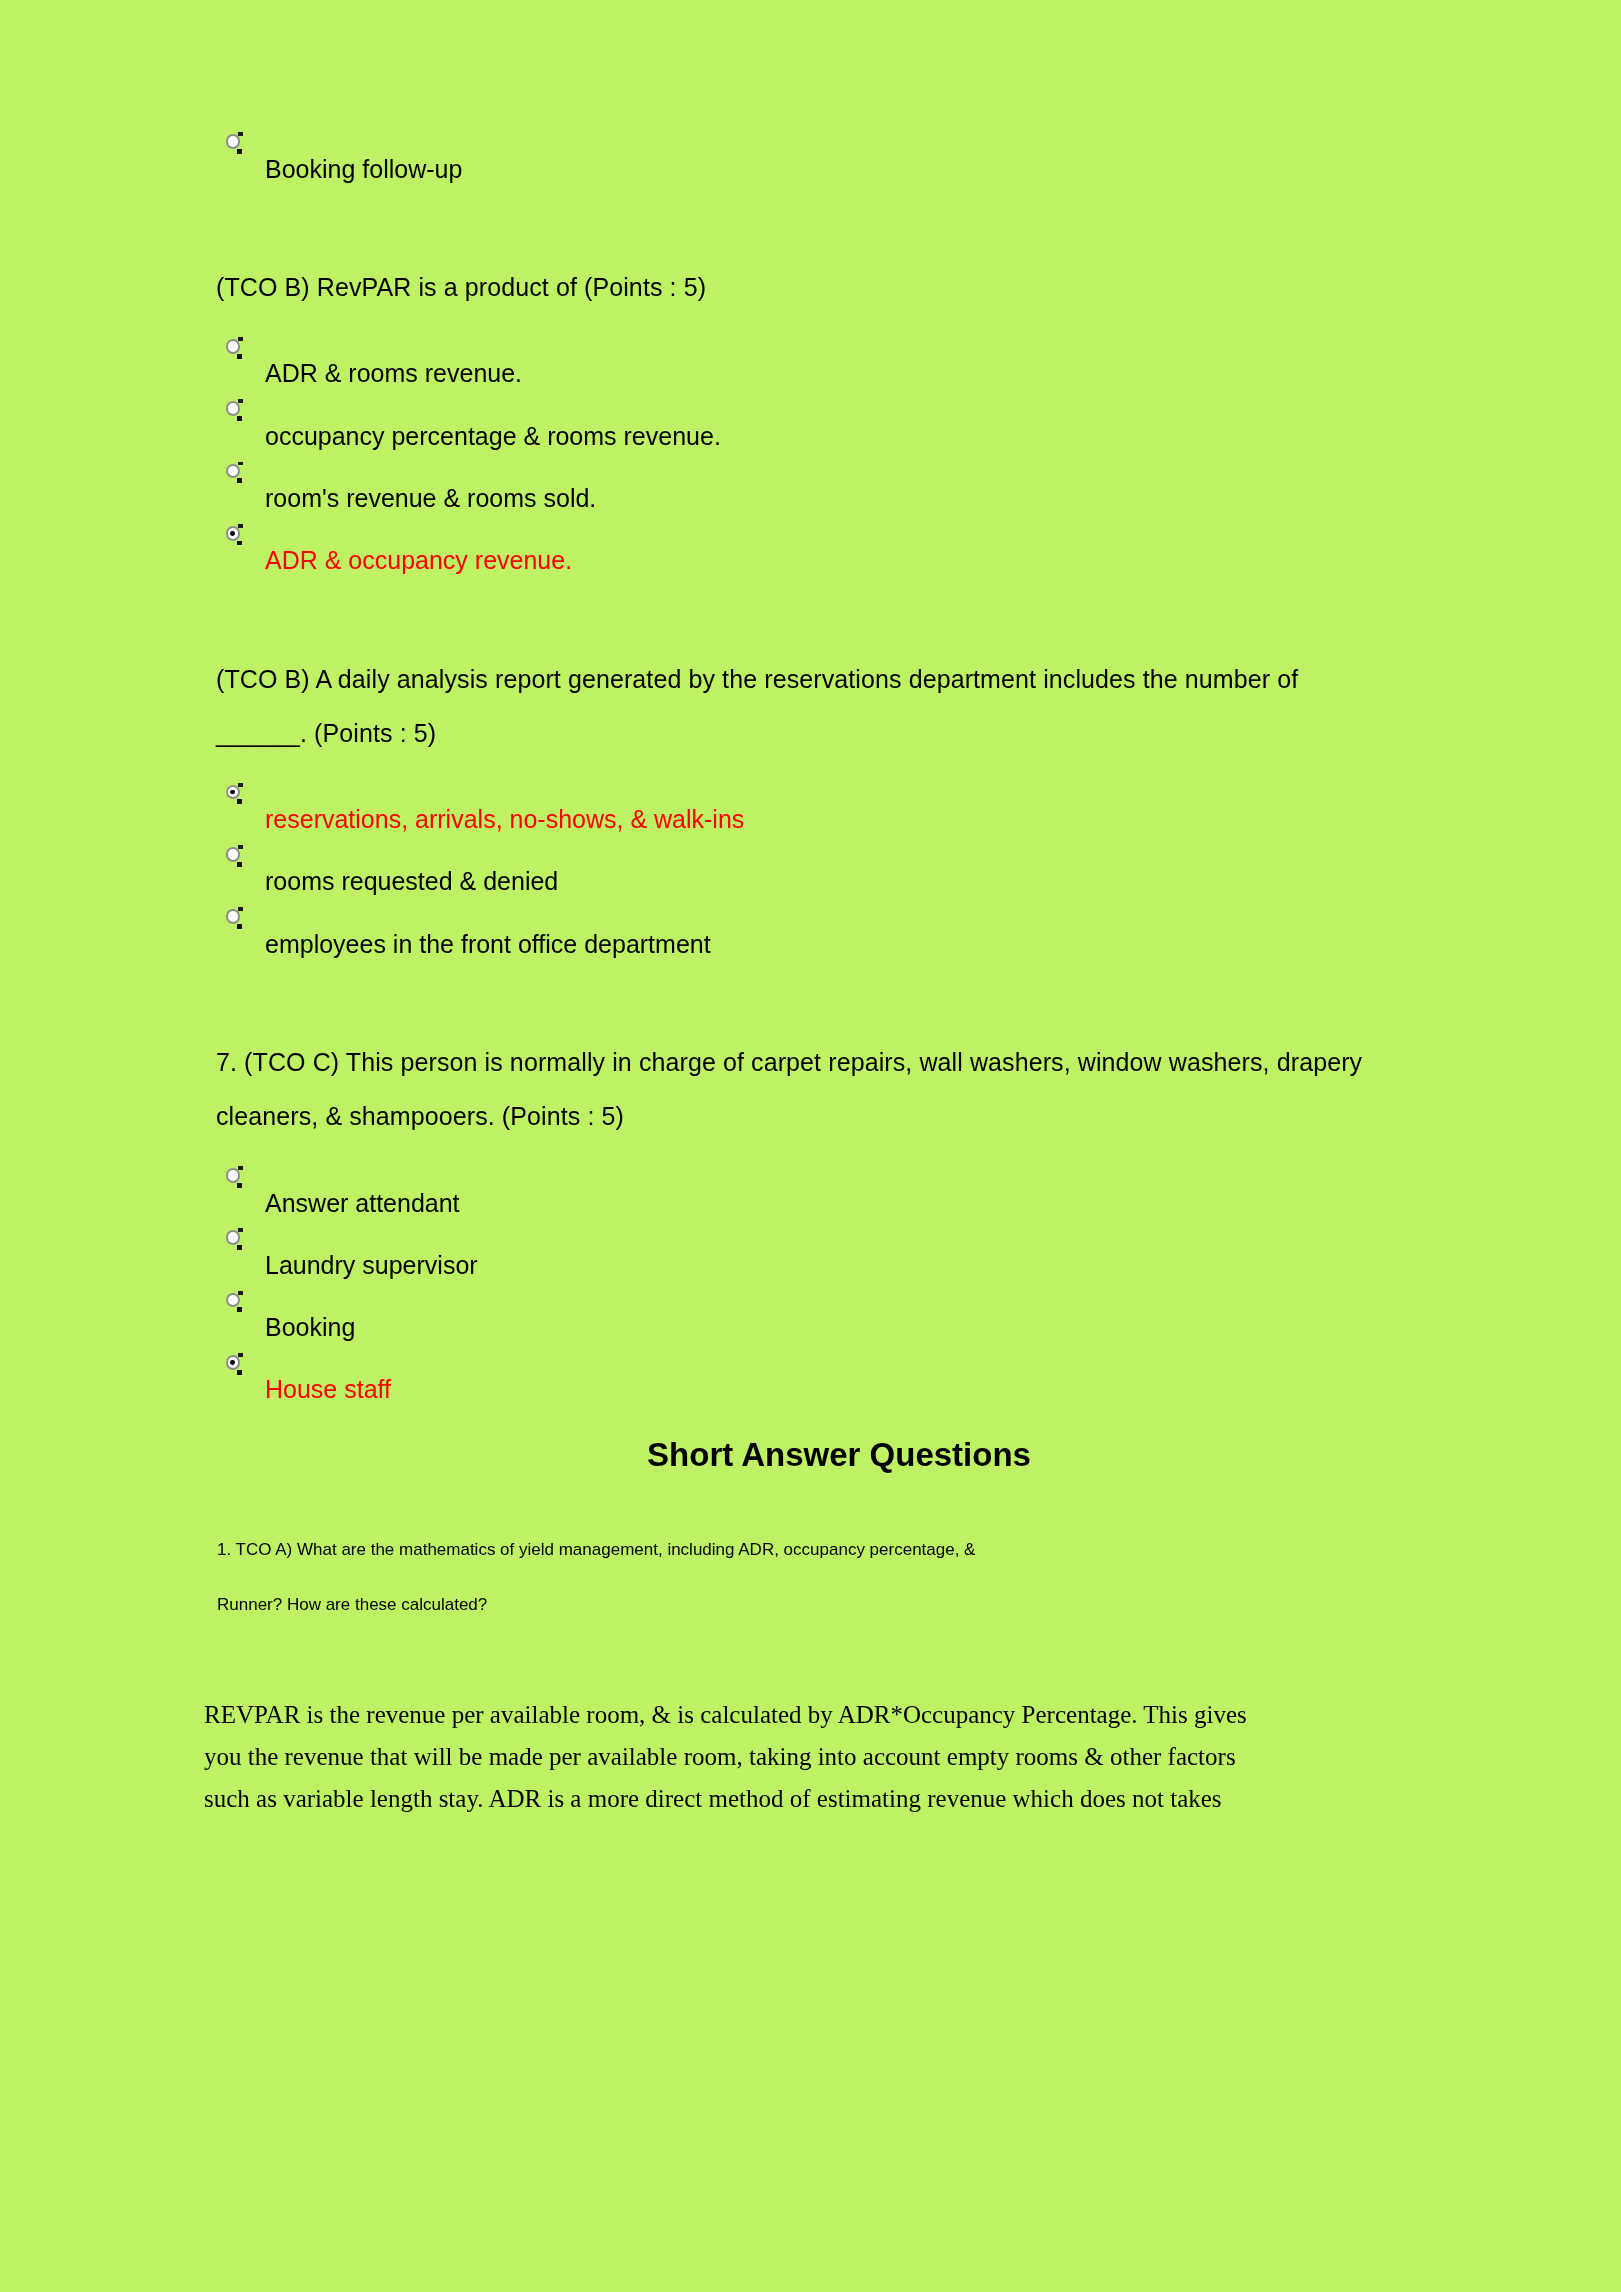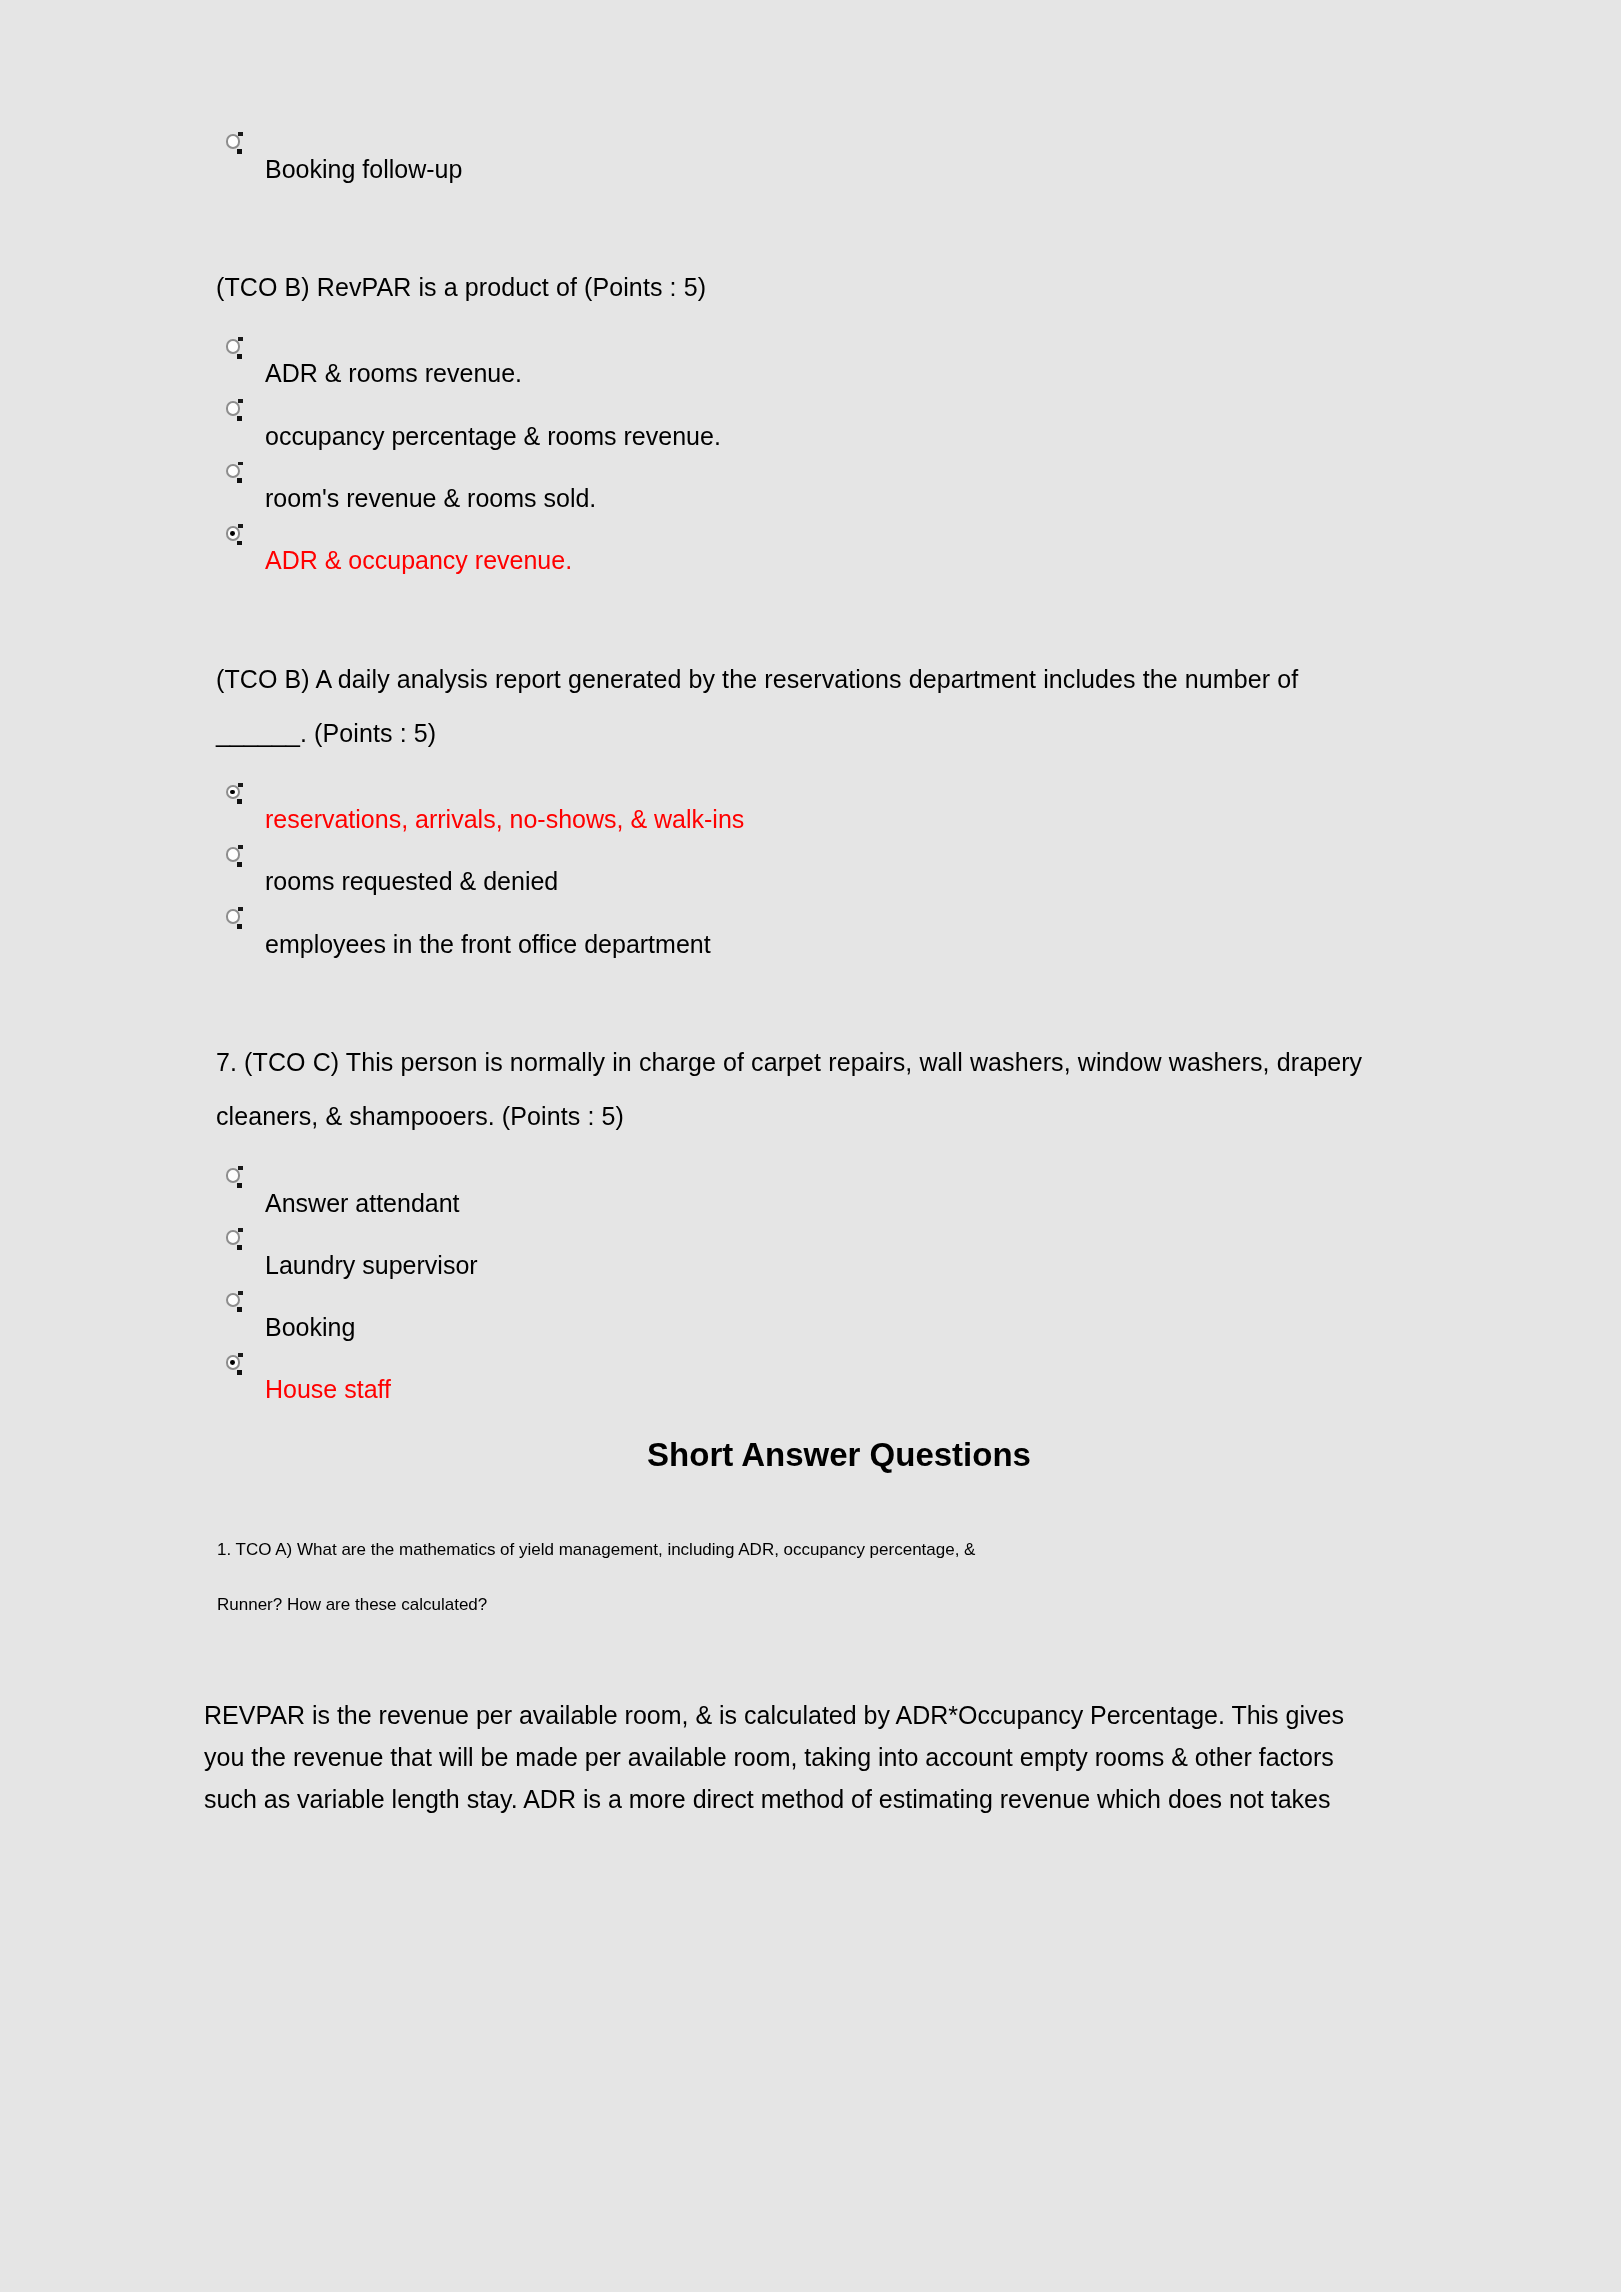--- a/index.html
+++ b/index.html
@@ -13,21 +13,21 @@
     font-family: "Liberation Sans", sans-serif;
     color: #000000;
     position: relative;
     overflow: hidden;
   }
   .page {
     box-sizing: border-box;
     width: 1621px;
     height: 2293px;
     padding: 137px 147px 0 204px;
-    background: #e5e5e5;
+    background: #bef264;
   }
 
   
   .qtext {
     font-size: 25px;
     line-height: 42px;
     color: #000000;
     margin: 12px;
     letter-spacing: 0.1px;
   }
@@ -125,21 +125,21 @@
   }
 
   
   .answer-para {
     font-size: 25px;
     line-height: 42px;
     margin: 0;
     text-align: justify;
     color: #000000;
   }
-  .answer-para .line { display: block; }
+  .answer-para .line { display: block; font-family: Liberation Serif, serif; }
 </style>
 </head>
 <body>
 
 <div class="page">
 
   <ul class="options">
     <li class="option-row">
       <span class="radio">
         <span class="ring"></span>

